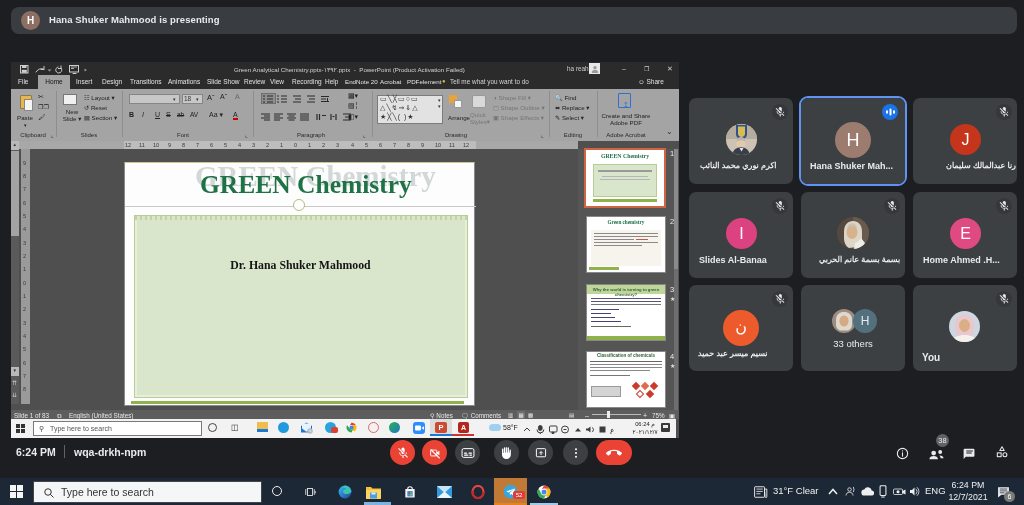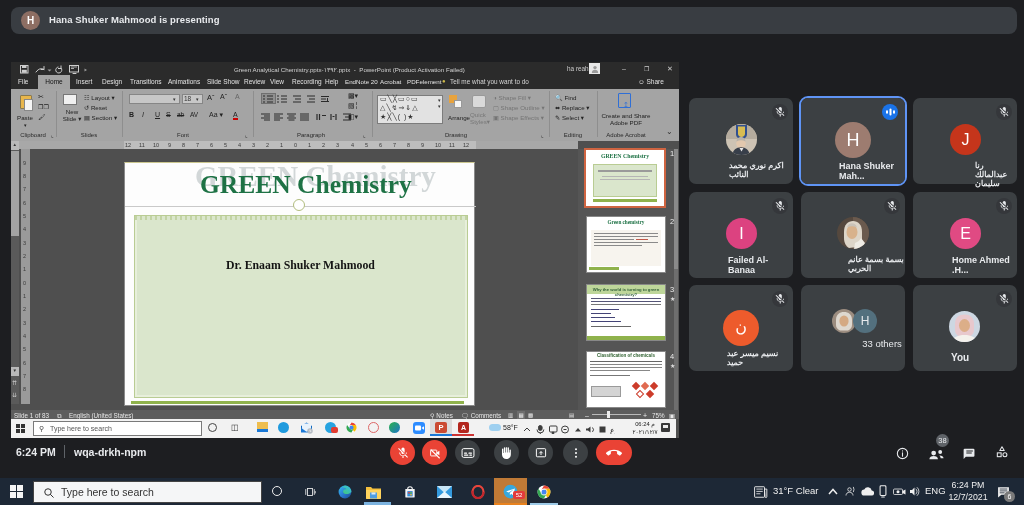--- a/index.html
+++ b/index.html
@@ -31,21 +31,21 @@
   .rn { position:absolute; top:1px; font-size:5.5px; color:#3a3a3a; }
   .vn { position:absolute; left:2px; font-size:5.5px; color:#3a3a3a; }
 
   
   .mbtn { position:absolute; width:25px; height:25px; border-radius:50%; background:#3c4043; top:440px; }
   .mbtn.red { background:#ea4335; }
   .mbtn svg { position:absolute; left:50%; top:50%; transform:translate(-50%,-50%); }
 
   
   .tile { position:absolute; width:104px; height:86px; background:#3c4043; border-radius:7px; }
-  .tname { position:absolute; color:#e8eaed; font-size:8.5px; font-weight:600;margin-left:29px; }
+  .tname { position:absolute; color:#e8eaed; font-size:8.5px; font-weight:600; }
   .avc { position:absolute; border-radius:50%; color:#fff; text-align:center; font-weight:500; }
   .mic { position:absolute; width:16px; height:16px; border-radius:50%; background:#35373b; }
 
   
   #taskbar { left:0; top:478px; width:1024px; height:27px; background:#1d2836; }
 </style>
 </head>
 <body>
 
 <div class="abs" id="topchip">
@@ -253,21 +253,21 @@
     </div>
 
     <div class="abs" id="slide" style="left:113px;top:13px;width:351px;height:244px;background:#fdfdfd;border:1px solid #8a8a8a;border-top:1px solid #cbc78f;">
       <div class="abs" style="left:70px;top:-3px;font-family:'Liberation Serif',serif;font-weight:bold;font-size:29px;color:#d2d7d8;white-space:nowrap;">GREEN Chemistry</div>
       <div class="abs" style="left:75px;top:7px;font-family:'Liberation Serif',serif;font-weight:bold;font-size:25.5px;color:#1e7245;white-space:nowrap;">GREEN Chemistry</div>
       <div class="abs" style="left:0;top:43px;width:351px;height:1px;background:#c9c9c9;"></div>
       <div class="abs" style="left:168px;top:36px;width:12px;height:12px;border-radius:50%;background:#fff;border:1.5px solid #b2bd7e;"></div>
       <div class="abs" style="left:9px;top:52px;width:334px;height:183px;background:#dae6cc;border:1px solid #b9cc93;box-shadow:inset 0 0 0 2px #e7efdb;"></div>
         <div class="abs" style="left:10px;top:53px;width:332px;height:4px;background:repeating-linear-gradient(90deg,#c2d3a4 0 2px,#dae6cc 2px 5px);"></div>
       <div class="abs" style="left:0;top:0;width:351px;height:244px;text-align:center;">
-        <div class="abs" style="left:0;top:95px;width:351px;font-family:'Liberation Serif',serif;font-weight:bold;font-size:11.8px;color:#141414;">Dr. Enaam Shuker Mahmood</div>
+        <div class="abs" style="left:0;top:95px;width:351px;font-family:'Liberation Serif',serif;font-weight:bold;font-size:11.8px;color:#141414;">Dr. Hana Shuker Mahmood</div>
       </div>
       <div class="abs" style="left:6px;top:238px;width:333px;height:2.5px;background:#8fb24c;"></div>
     </div>
 
     <div class="abs" id="thumbs" style="left:567px;top:0;width:101px;height:261px;background:#555555;">
         <div class="abs" style="left:96px;top:0;width:4px;height:261px;background:#6e6e6e;"></div>
         <div class="abs" style="left:96px;top:0;width:4px;height:120px;background:#8a8a8a;"></div>
       <div class="abs" style="left:6px;top:-1px;width:82px;height:60px;background:#fff;border:2px solid #cf6441;box-shadow:inset 0 0 0 2px #fff;"></div>
       <div class="abs" style="left:10px;top:3px;width:74px;height:52px;" id="th1">
         <div class="abs" style="left:3px;top:1px;width:68px;font-size:5.8px;font-weight:bold;color:#1e7245;text-align:center;font-family:'Liberation Serif',serif;">GREEN Chemistry</div>
@@ -523,21 +523,21 @@
       <path d="M15 10.8V5a3 3 0 0 0-6 0v.8l6 5zM19 11h-1.7c0 .5-.1 1-.3 1.5l1.3 1.3c.4-.9.7-1.8.7-2.8zM4.4 3.6 3 5l6 6a3 3 0 0 0 5 2.2l1.4 1.4a5.4 5.4 0 0 1-3.4 1 5.5 5.5 0 0 1-5.3-5.5H5c0 3.3 2.7 6.1 6 6.6V20h2v-3.3c.8-.1 1.6-.4 2.3-.9l3.3 3.3 1.4-1.4z"></path>
     </svg>
   <div class="tname" style="left:33px;top:63px;font-size:8px;">رنا عبدالمالك سليمان</div>
 </div>
 <div class="tile" style="left:689px;top:192px;">
   <div class="avc" style="left:37px;top:26px;width:31px;height:31px;background:#dc4280;font-size:16px;line-height:31px;">I</div>
   <div class="mic" style="left:83px;top:6px;"></div>
   <svg class="abs" style="left:84.5px;top:7.5px;" width="12.5" height="12.5" viewBox="0 0 24 24" fill="#e8eaed">
       <path d="M15 10.8V5a3 3 0 0 0-6 0v.8l6 5zM19 11h-1.7c0 .5-.1 1-.3 1.5l1.3 1.3c.4-.9.7-1.8.7-2.8zM4.4 3.6 3 5l6 6a3 3 0 0 0 5 2.2l1.4 1.4a5.4 5.4 0 0 1-3.4 1 5.5 5.5 0 0 1-5.3-5.5H5c0 3.3 2.7 6.1 6 6.6V20h2v-3.3c.8-.1 1.6-.4 2.3-.9l3.3 3.3 1.4-1.4z"></path>
     </svg>
-  <div class="tname" style="left:10px;top:63px;font-size:9px;">Failed Al-Banaa</div>
+  <div class="tname" style="left:10px;top:63px;font-size:9px;">Slides Al-Banaa</div>
 </div>
 <div class="tile" style="left:801px;top:192px;">
   <svg class="abs" style="left:36px;top:25px;" width="32" height="32" viewBox="0 0 32 32">
       <defs>
         <clipPath id="c2">
           <circle cx="16" cy="16" r="16"></circle>
         </clipPath>
       </defs>
       <g clip-path="url(#c2)">
         <rect width="32" height="32" fill="#55483e"></rect>

